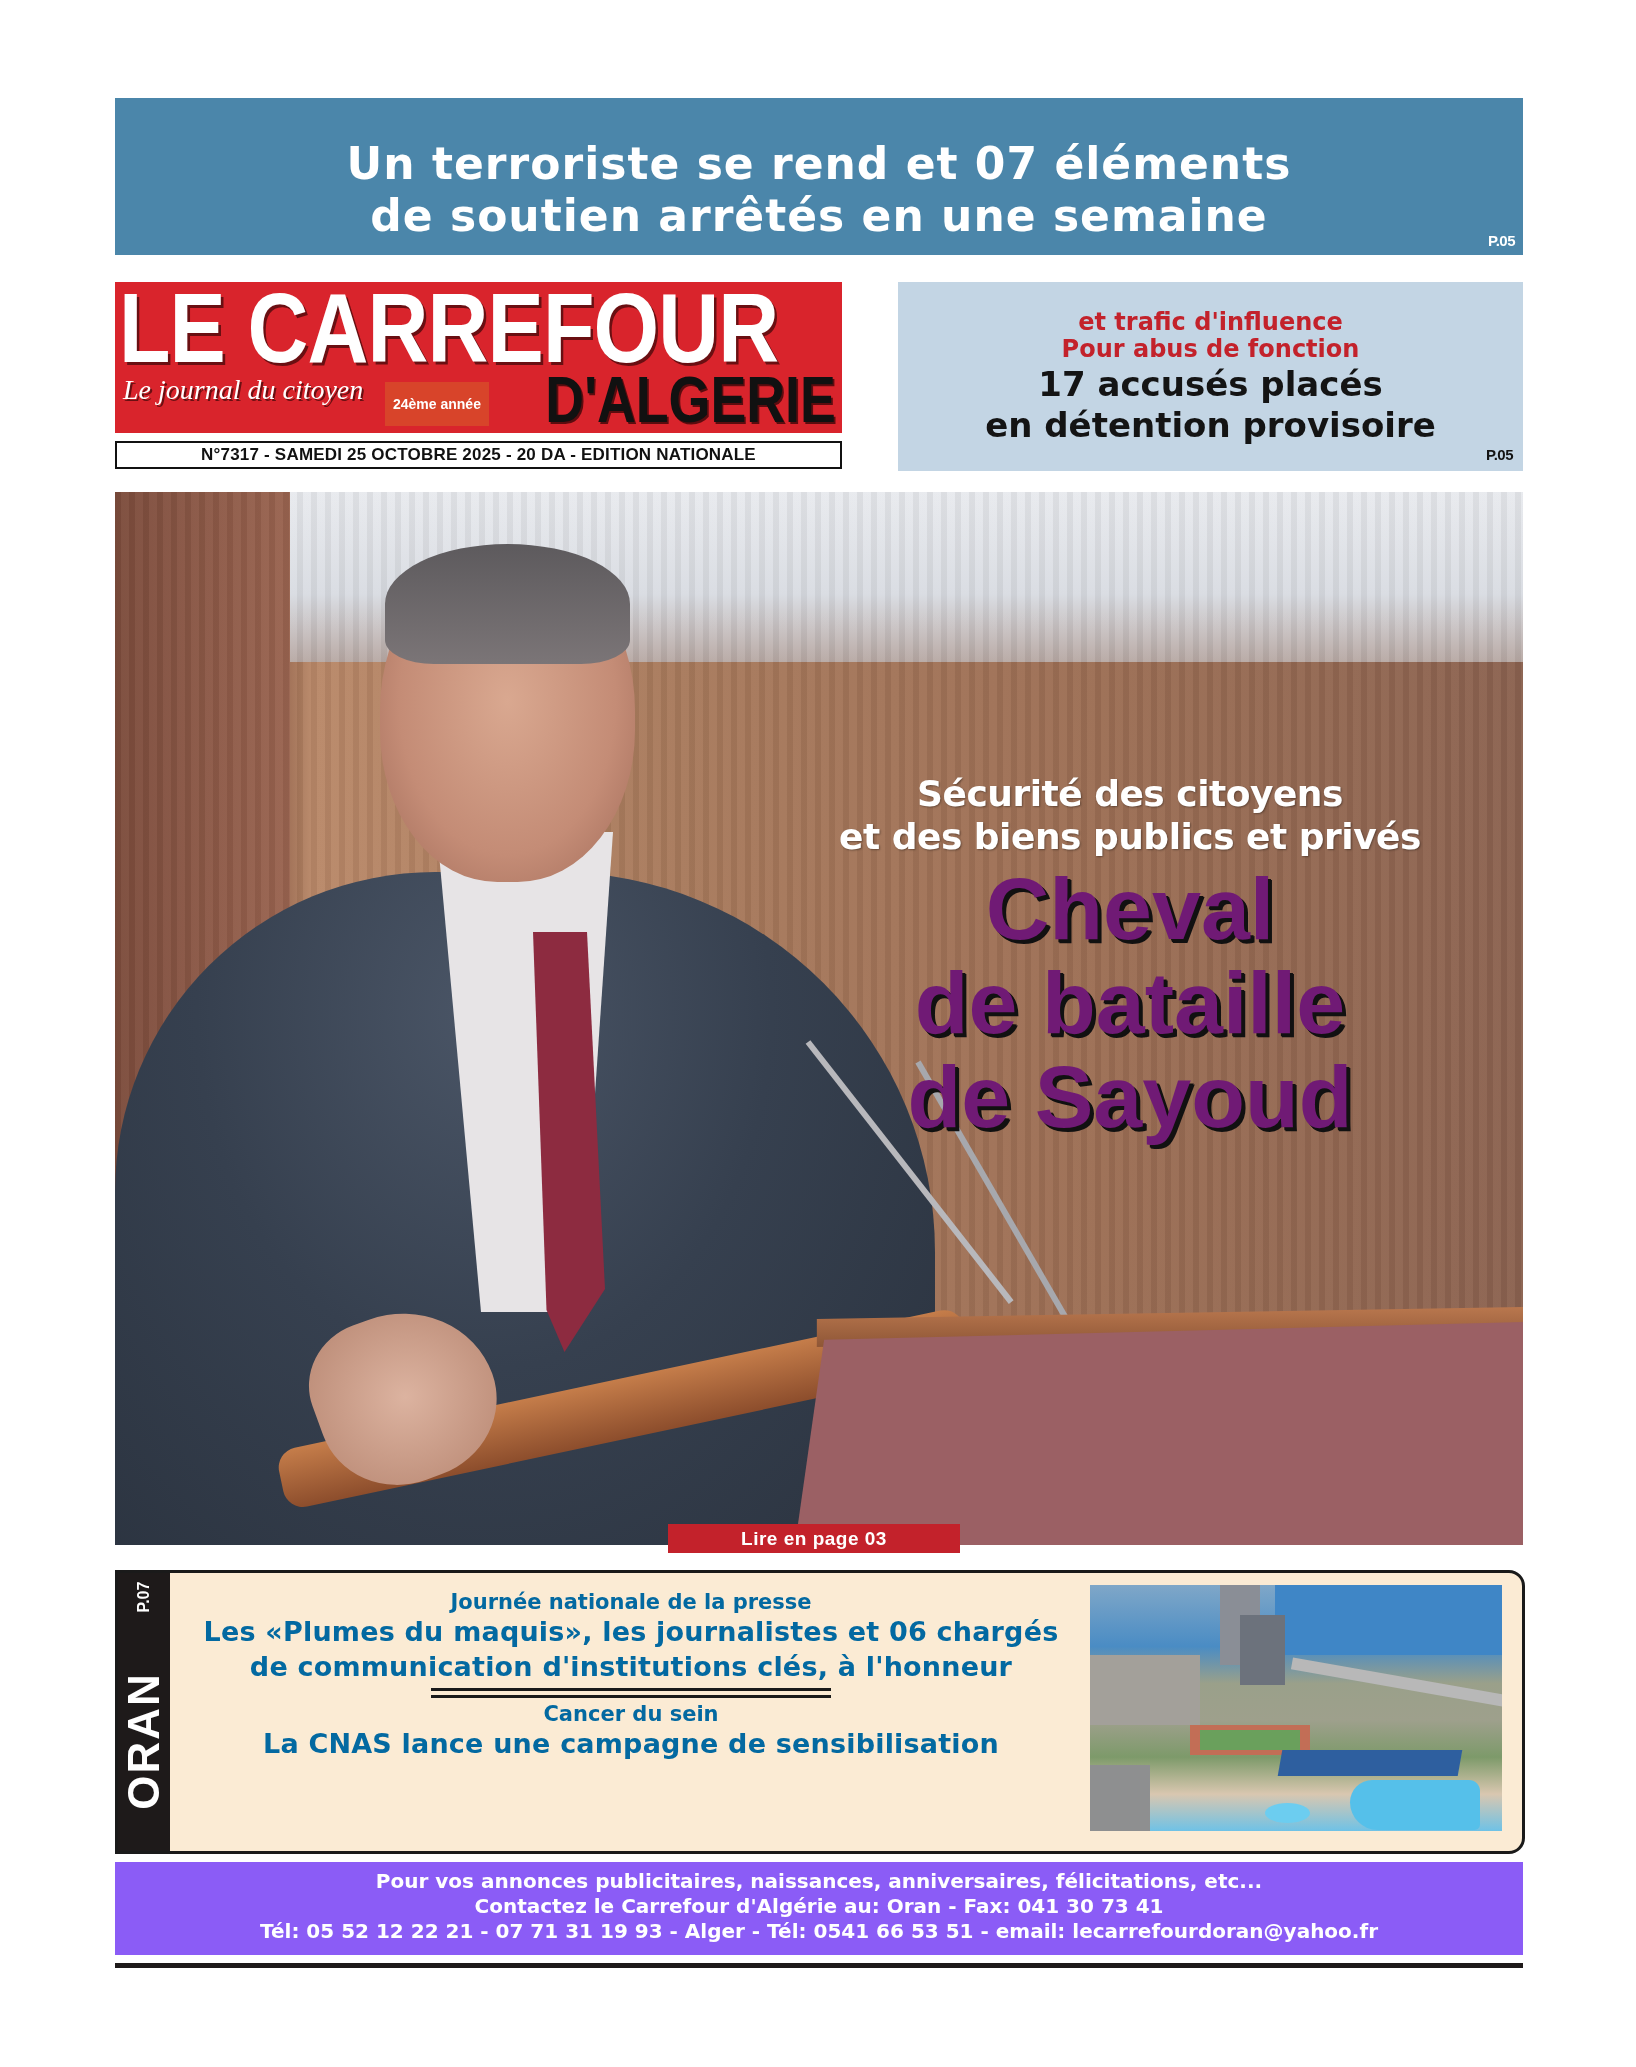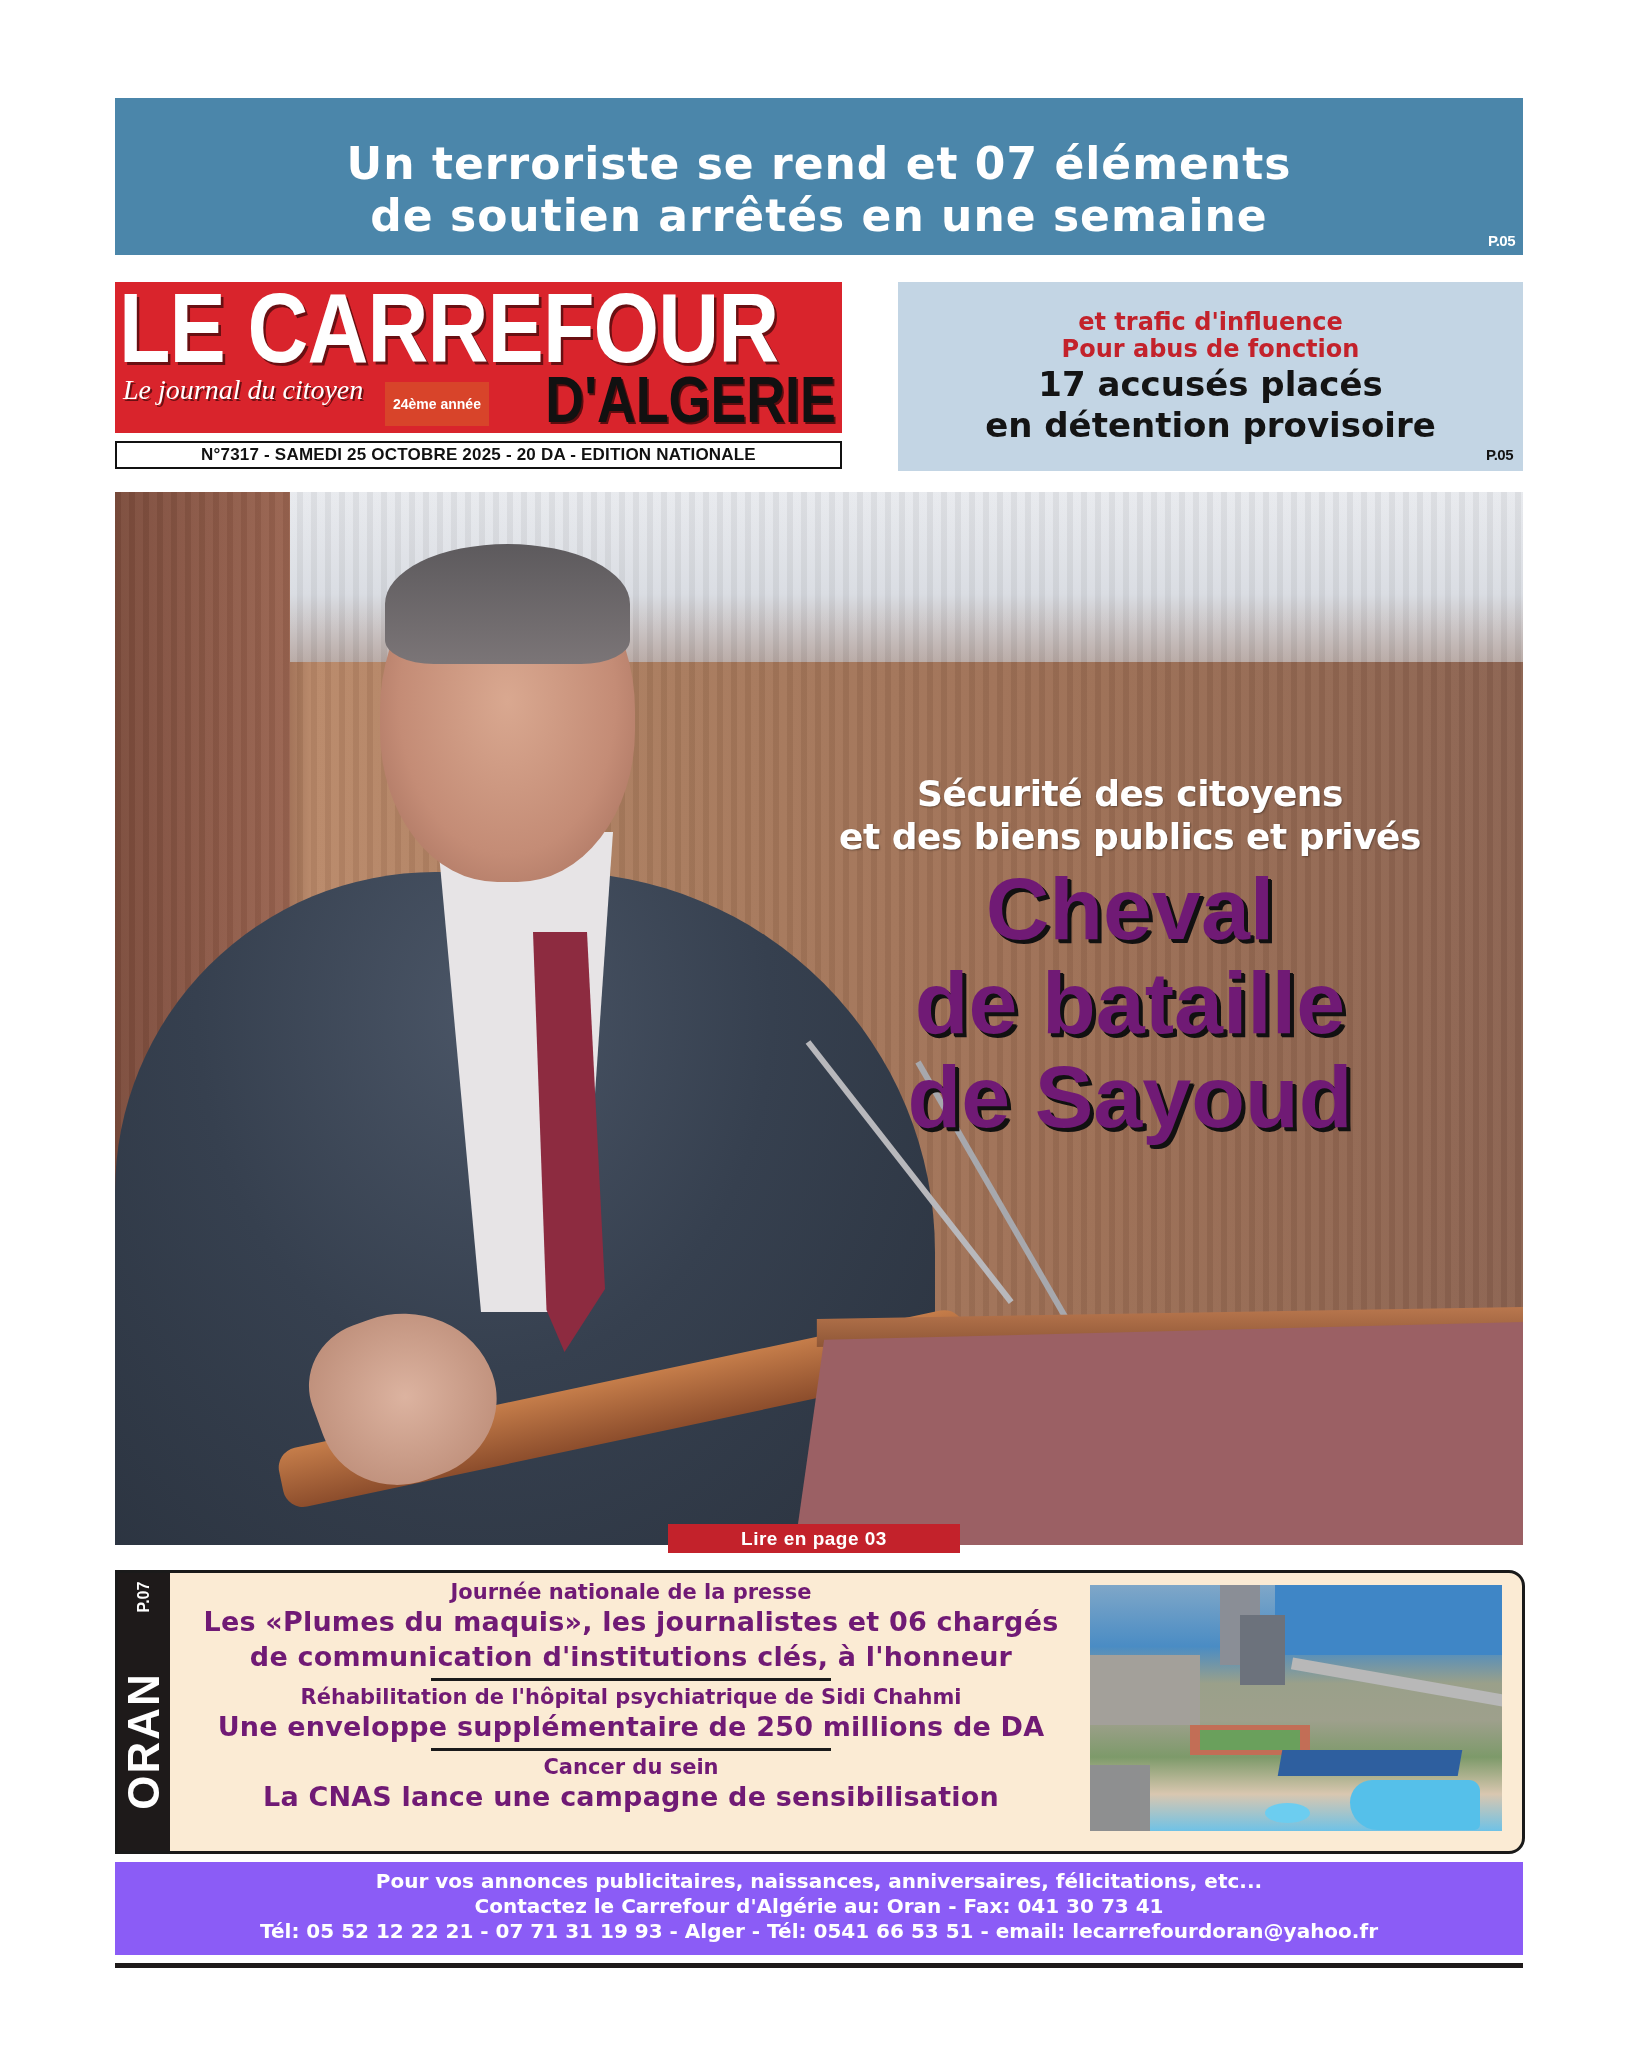--- a/index.html
+++ b/index.html
@@ -77,21 +77,21 @@
                font: bold 19px/29px "Liberation Sans", sans-serif; letter-spacing: 0.5px; }
 
   
   #oran-box { left: 115px; top: 1570px; width: 1404px; height: 278px; background: #fbebd4; border: 3px solid #1a1a1a;
               border-radius: 0 16px 16px 0; overflow: hidden; }
   #oran-box .strip { position: absolute; left: 0; top: 0; width: 52px; height: 100%; background: #1e1a1a; color: #fff; }
   #oran-box .strip .city { position: absolute; left: 50%; top: 168px; transform: translate(-50%, -50%) rotate(-90deg);
               font: bold 44px "Liberation Sans", sans-serif; letter-spacing: 2px; white-space: nowrap; }
   #oran-box .strip .pageref { position: absolute; left: 50%; top: 24px; transform: translate(-50%, -50%) rotate(-90deg);
               font: bold 16px "Liberation Sans", sans-serif; white-space: nowrap; }
-  #oran-box .stories { position: absolute; left: 58px; top: 0; width: 910px; height: 100%; text-align: center; color: #701a75; }
+  #oran-box .stories { position: absolute; left: 58px; top: 10px; width: 910px; height: 100%; text-align: center; color: #0369a1; }
   .story-kicker { font: bold 21px/24px "DejaVu Sans", sans-serif; }
   .story-title { font: bold 27px/35px "DejaVu Sans", sans-serif; letter-spacing: 0.2px; }
   .story-sep { width: 400px; height: 3px; background: #1a1a1a; margin: 4px auto 4px; }
   #oran-box .photo { position: absolute; left: 972px; top: 12px; width: 412px; height: 246px; overflow: hidden;
               background: linear-gradient(180deg, #7fa7c8 0%, #4a8cc4 25%, #9aa08a 40%, #9ea08c 55%, #7d9a6a 70%, #d9c7b0 85%, #6fc2e6 100%); }
   #oran-box .photo .sea { position: absolute; right: 0; top: 0; width: 55%; height: 70px; background: #3f86c6; }
   #oran-box .photo .tower1 { position: absolute; left: 130px; top: 0; width: 40px; height: 80px; background: #8a8e96; }
   #oran-box .photo .tower2 { position: absolute; left: 150px; top: 30px; width: 45px; height: 70px; background: #6c727c; }
   #oran-box .photo .court { position: absolute; left: 100px; top: 140px; width: 120px; height: 30px; background: #c26e56; }
   #oran-box .photo .court2 { position: absolute; left: 110px; top: 145px; width: 100px; height: 20px; background: #6aa05c; }
@@ -174,24 +174,20 @@
     <div class="pageref">P.07</div>
     <div class="city">ORAN</div>
   </div>
   <div class="stories">
     <div style="margin-top:7px;">
       <div class="story-kicker">Journée nationale de la presse</div>
       <div class="story-title">Les «Plumes du maquis», les journalistes et 06 chargés</div>
       <div class="story-title">de communication d'institutions clés, à l'honneur</div>
     </div>
     <div class="story-sep"></div>
-    <div>
-      <div class="story-kicker">Réhabilitation de l'hôpital psychiatrique de Sidi Chahmi</div>
-      <div class="story-title">Une enveloppe supplémentaire de 250 millions de DA</div>
-    </div>
     <div class="story-sep"></div>
     <div>
       <div class="story-kicker">Cancer du sein</div>
       <div class="story-title">La CNAS lance une campagne de sensibilisation</div>
     </div>
   </div>
   <div class="photo">
     <div class="sea"></div>
     <div class="bldg"></div>
     <div class="tower1"></div>

